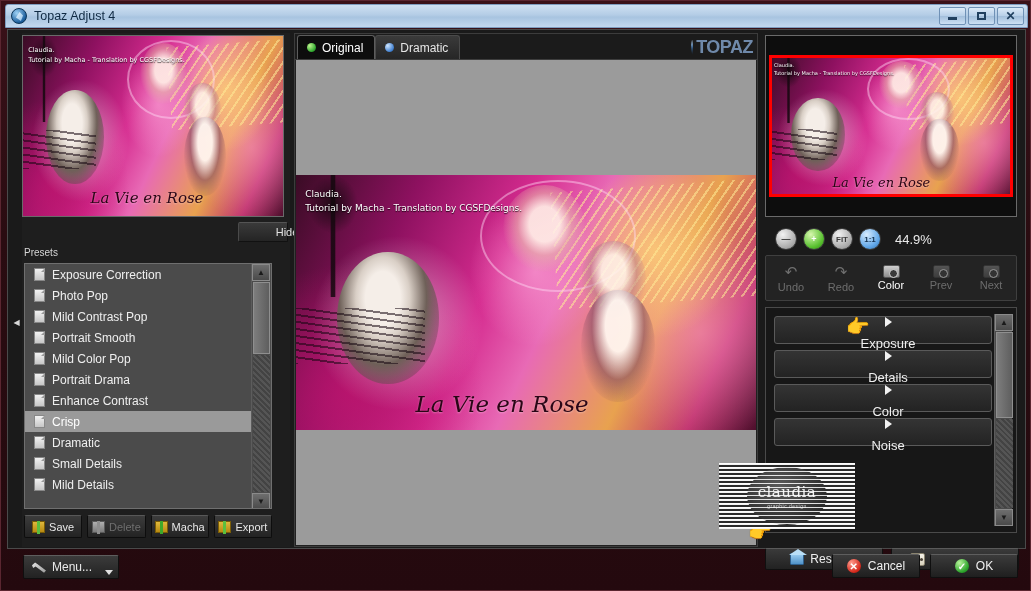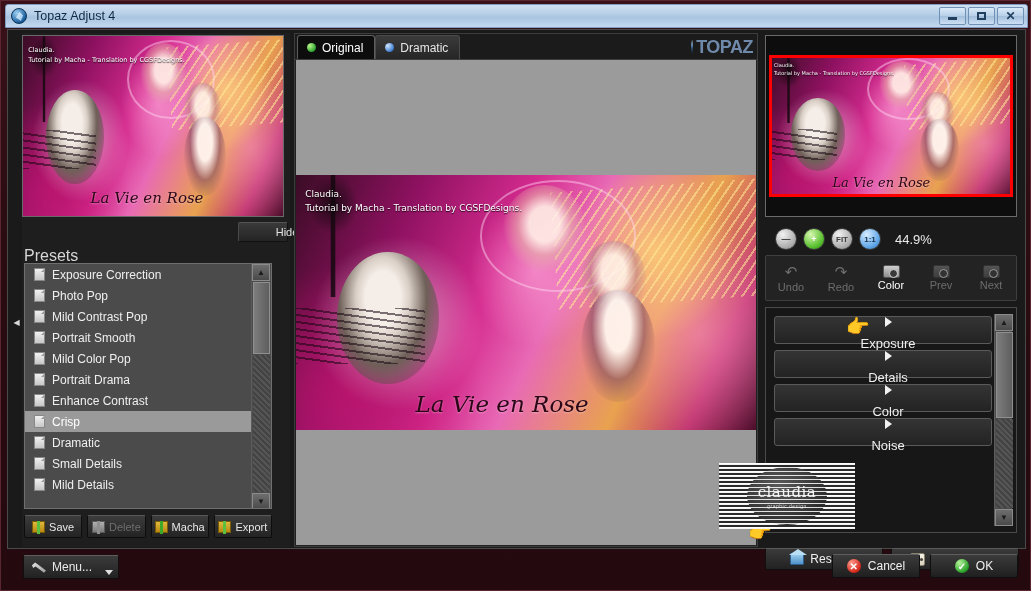--- a/index.html
+++ b/index.html
@@ -68,21 +68,21 @@
   .hide-btn{
     position:absolute; right:2px; top:189px;
     width:44px;height:20px;
     background:linear-gradient(180deg,#3a3a3a,#242424);
     border:1px solid #111; border-top-color:#545454; border-left-color:#4a4a4a;
     color:#e3e3e3; font-size:11px;
     display:flex;align-items:center;justify-content:center;
     border-radius:2px;
     padding-left:48px;
   }
-  .presets-label{ position:absolute; left:2px; top:214px; font-size:16px; color:#d6d6d6; }
+  .presets-label{ position:absolute; left:2px; top:214px; font-size:10px; color:#d6d6d6; }
   .preset-box{
     position:absolute; left:2px; top:230px; width:248px; height:246px;
     background:#4b4b4b; border:1px solid #6f6f6f;
     overflow:hidden;
   }
   .preset-list{ position:absolute; left:0; top:0; width:228px; }
   .preset-item{
     height:21px; display:flex; align-items:center; padding-left:9px; gap:7px;
     color:#efefef; font-size:12px;
   }

